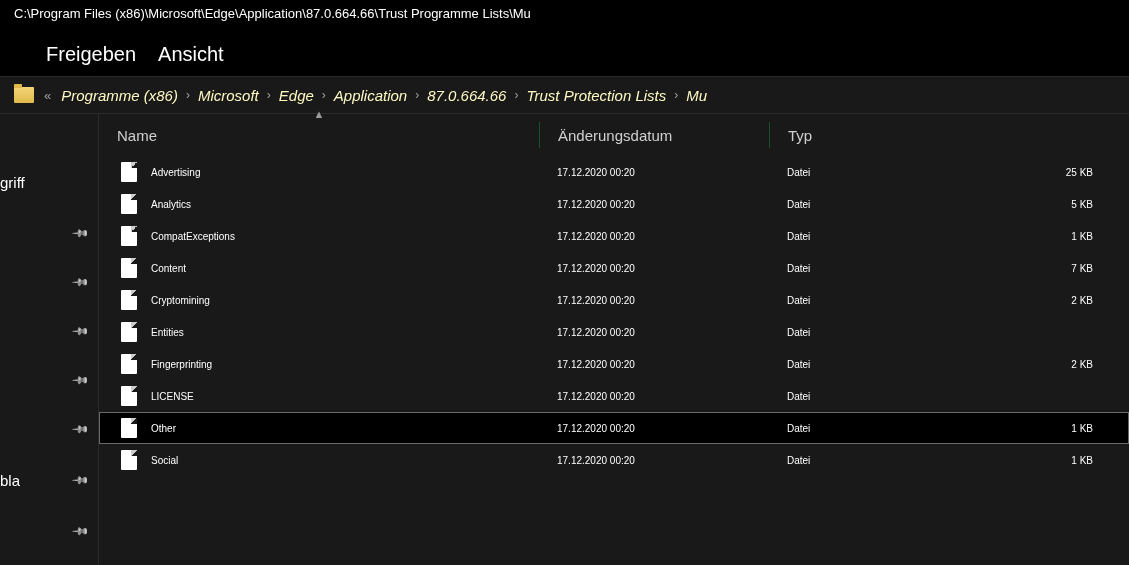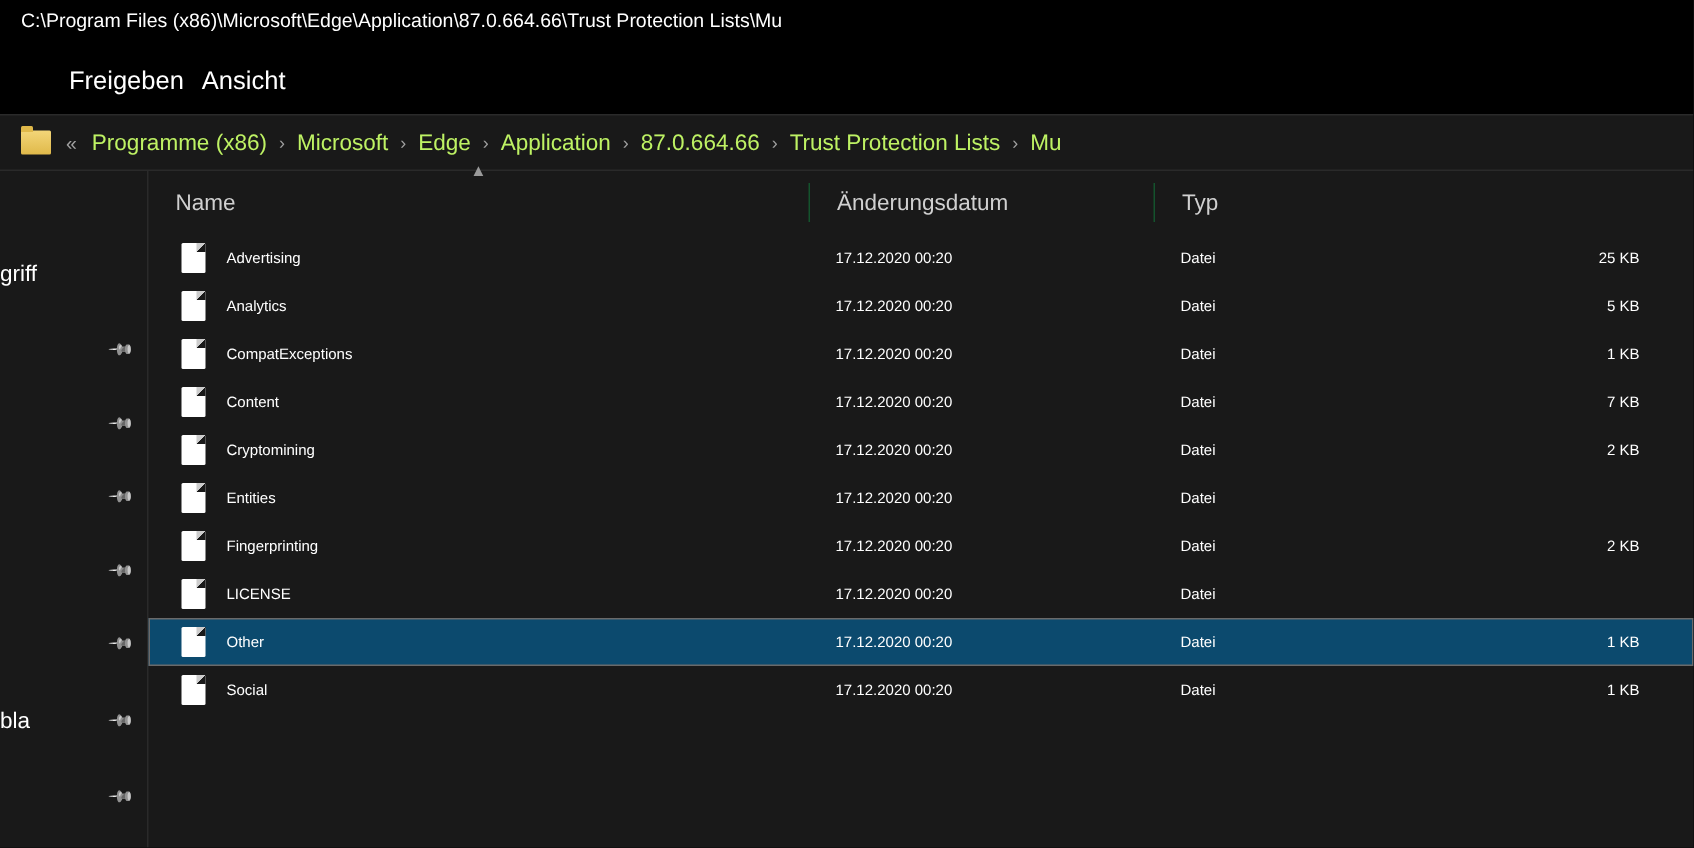--- a/index.html
+++ b/index.html
@@ -16,22 +16,22 @@
     height: 32px;
     padding: 6px 14px;
     font-size: 13px;
     color: #fff;
   }
   .menubar {
     height: 44px;
     display: flex;
     align-items: center;
     padding-left: 46px;
-    gap: 12px;
-    font-size: 17px;
+    gap: 22px;
+    font-size: 20px;
   }
   .menubar span { color: #fff; }
   .addressbar {
     height: 38px;
     background: #191919;
     border-top: 1px solid #2a2a2a;
     border-bottom: 1px solid #2a2a2a;
     display: flex;
     align-items: center;
     padding-left: 14px;
@@ -43,21 +43,21 @@
     background: linear-gradient(#f3d679,#e0b94a);
     border-radius: 1px;
     position: relative;
     flex-shrink:0;
   }
   .folder-icon::before{
     content:"";position:absolute;top:-3px;left:0;width:8px;height:4px;
     background:#e0b94a;border-radius:1px 1px 0 0;
   }
   .crumbs { display: flex; align-items: center; gap: 6px; overflow:hidden; }
-  .crumb { color: #bef264; white-space:nowrap; }
+  .crumb { color: #fef9c3; white-space:nowrap;font-style:italic; }
   .chev { color: #a0a0a0; font-size: 12px; padding: 0 2px; }
   .dblchev { color:#a0a0a0; font-size:13px; }
   .body {
     display: flex;
     height: calc(100% - 32px - 44px - 38px);
     background: #191919;
   }
   .sidebar {
     width: 98px;
     background: #191919;
@@ -98,37 +98,37 @@
     color:#9a9a9a;font-size:11px;
   }
   .row {
     display: grid;
     grid-template-columns: 440px 230px 200px 1fr;
     height: 32px;
     align-items: center;
     font-size: 10px;
     color:#fff;
   }
-  .row.selected { outline:1px solid #6a6a6a; outline-offset:-1px; background:#0c4a6e; }
+  .row.selected { outline:1px solid #6a6a6a; outline-offset:-1px; background:#000000; }
   .cell-name { display:flex;align-items:center;gap:14px;padding-left:22px; }
   .file-icon{
     width:16px;height:20px;background:#fff;border-radius:1px;position:relative;flex-shrink:0;
   }
   .file-icon::after{
     content:"";position:absolute;top:0;right:0;width:6px;height:6px;
     background:linear-gradient(135deg,#ccc 50%,#191919 50%);
   }
   .cell-date{padding-left:18px;}
   .cell-type{padding-left:18px;}
   .cell-size{text-align:right;padding-right:36px;}
 </style>
 </head>
 <body>
 
-<div class="titlebar">C:\Program Files (x86)\Microsoft\Edge\Application\87.0.664.66\Trust Protection Lists\Mu</div>
+<div class="titlebar">C:\Program Files (x86)\Microsoft\Edge\Application\87.0.664.66\Trust Programme Lists\Mu</div>
 
 <div class="menubar">
   <span>Freigeben</span>
   <span>Ansicht</span>
 </div>
 
 <div class="addressbar">
   <div class="folder-icon"></div>
   <span class="dblchev">«</span>
   <div class="crumbs" id="crumbs">

